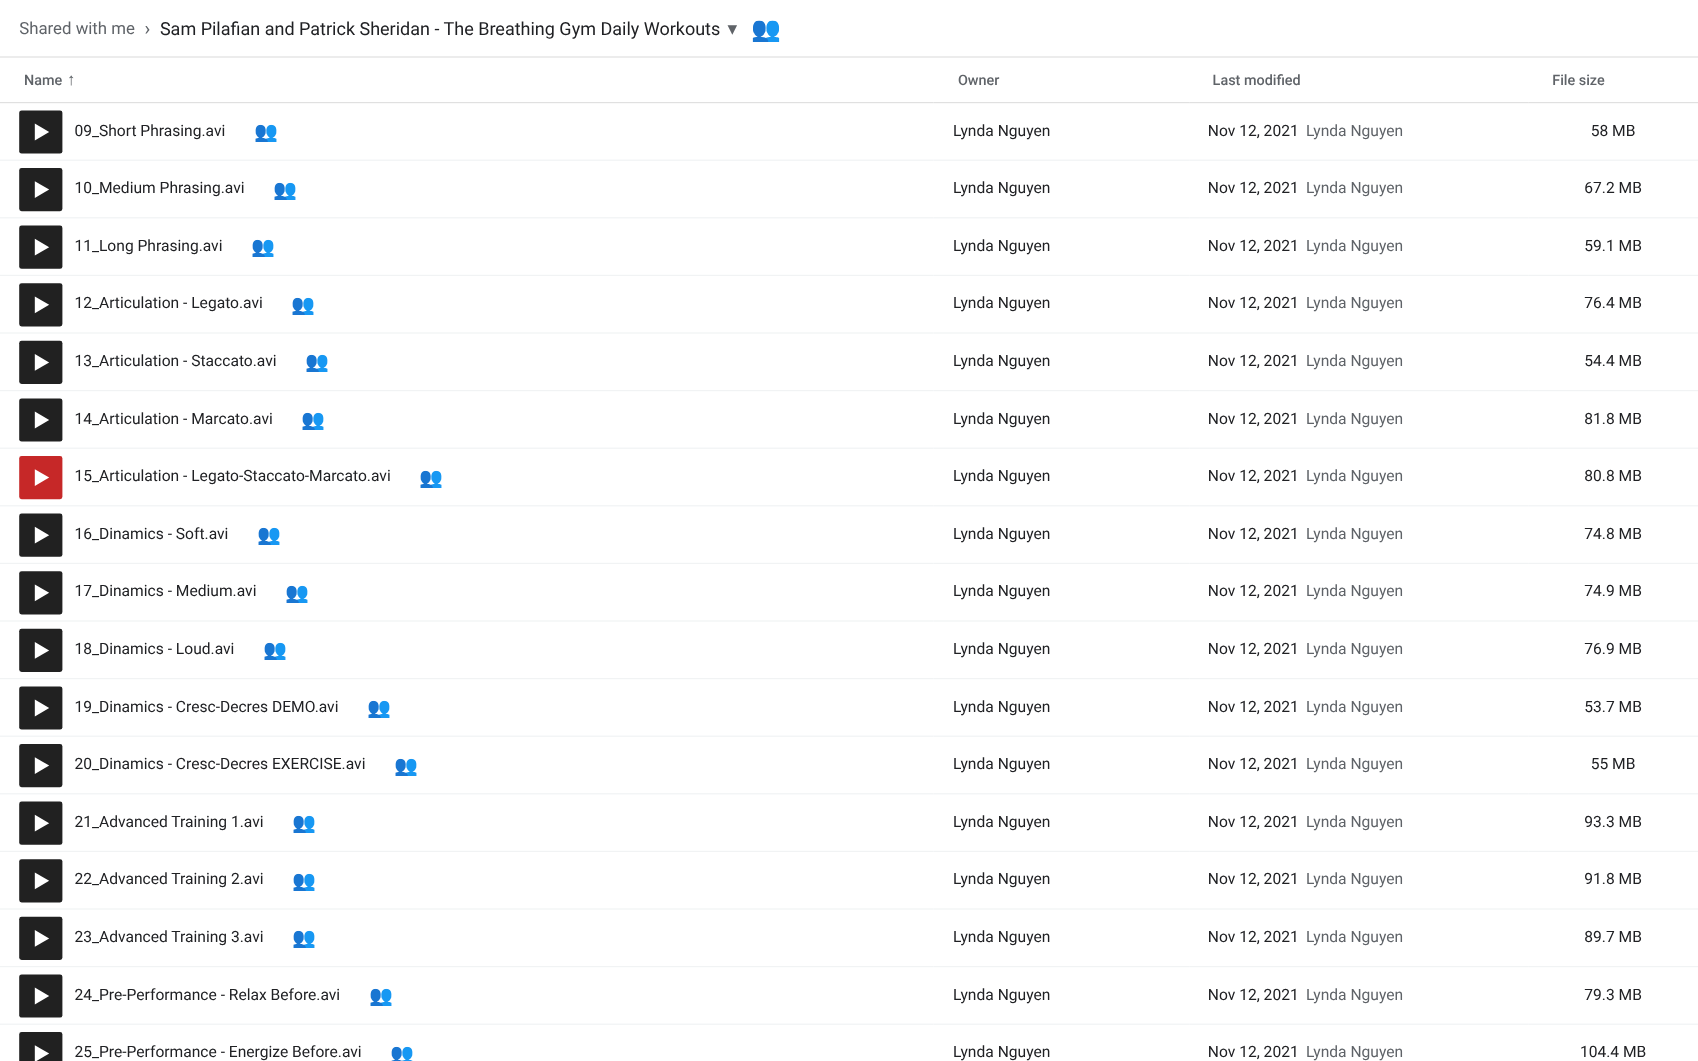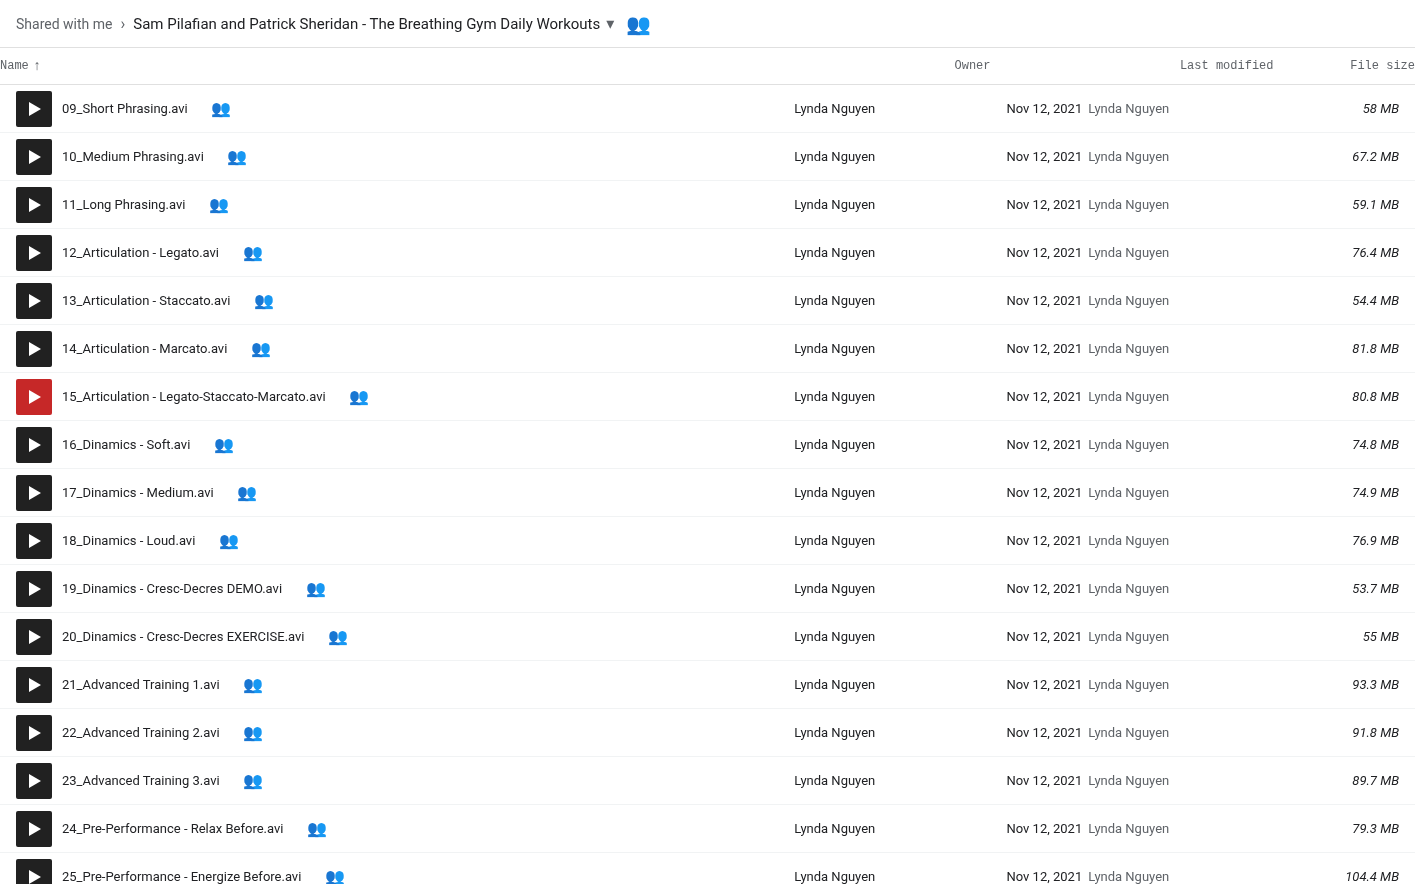--- a/index.html
+++ b/index.html
@@ -52,28 +52,27 @@
 
     
     .file-table {
       width: 100%;
       border-collapse: collapse;
     }
     .file-table thead tr {
       border-bottom: 1px solid #e0e0e0;
     }
     .file-table th {
-      padding: 10px 0;
-      text-align: right;
+      padding: 10px 20px;
+      text-align: left;
       font-size: 12px;
       font-weight: 500;
       color: #5f6368;
       white-space: nowrap;
       user-select: none;
-      font-family: Liberation Mono, monospace;
     }
     .col-name { width: 55%; }
     .col-owner { width: 15%; }
     .col-modified { width: 20%; }
     .col-size { width: 10%; text-align: right; }
 
     .th-name-inner {
       display: flex;
       align-items: center;
       gap: 4px;
@@ -88,21 +87,21 @@
       border-bottom: 1px solid #f1f3f4;
       cursor: pointer;
     }
     .file-table td {
       padding: 0 16px;
       height: 48px;
       vertical-align: middle;
       font-size: 13px;
       color: #202124;
     }
-    .td-size { text-align: right; color: #5f6368; font-style: italic; }
+    .td-size { text-align: center; color: #5f6368; }
     .td-owner { color: #5f6368; }
     .td-modified { color: #5f6368; white-space: nowrap; }
     .td-modified .modifier { color: #5f6368; }
 
     
     .name-cell {
       display: flex;
       align-items: center;
       gap: 10px;
     }

